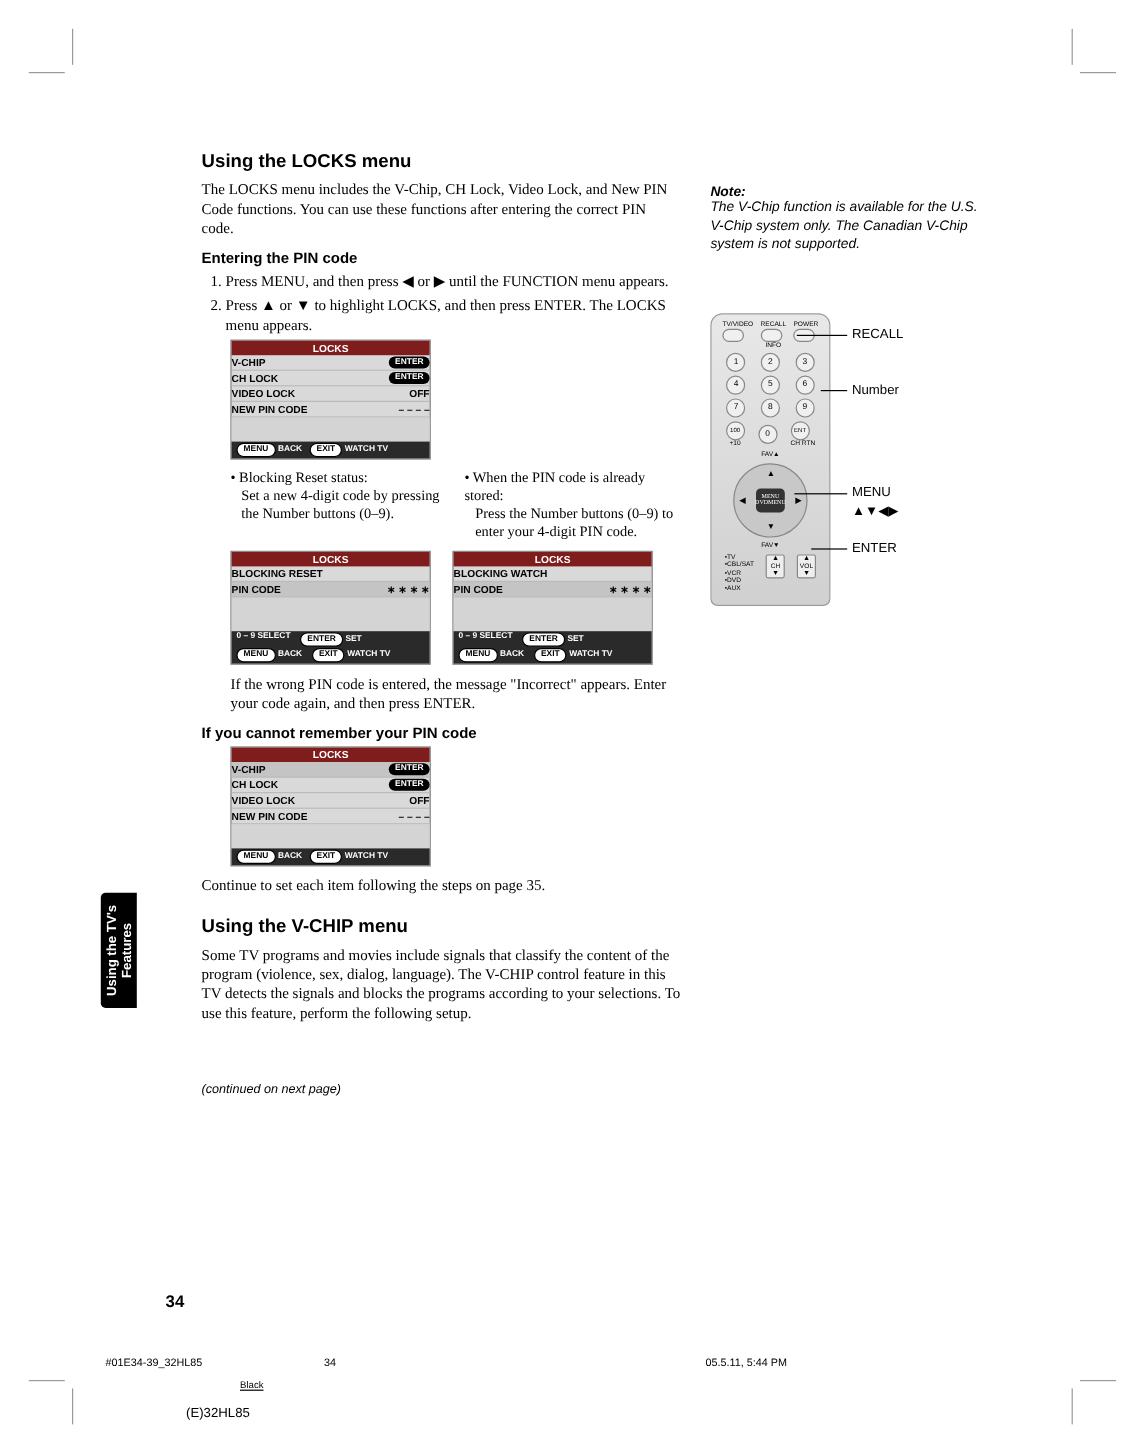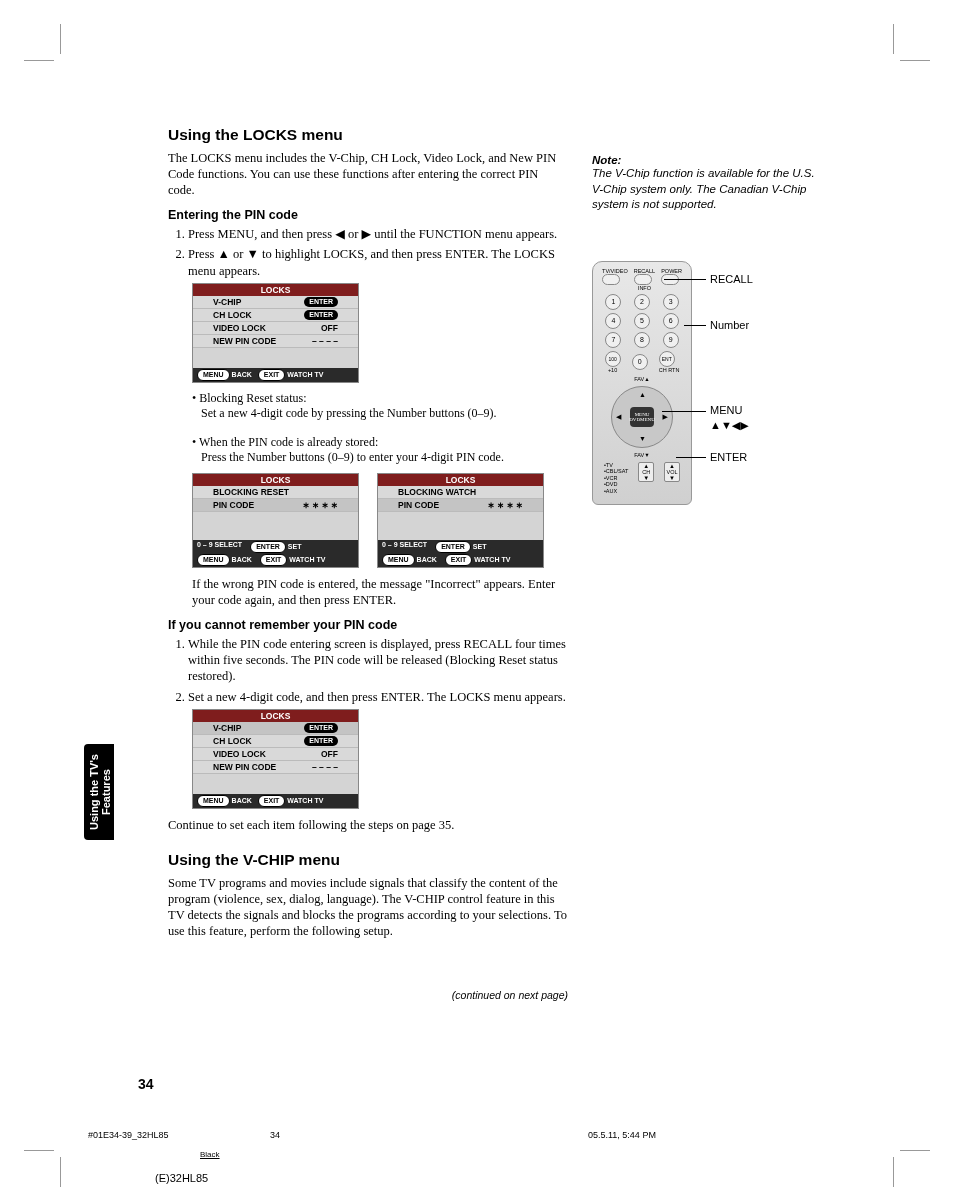--- a/index.html
+++ b/index.html
@@ -53,21 +53,20 @@
   ol.steps > li {
     font-size: 12.5px;
     line-height: 1.3;
     margin-bottom: 4px;
   }
   .two-bullet {
     display: flex;
     gap: 14px;
     margin: 4px 0 4px 24px;
     font-size: 12px;
-    flex-direction: column;
   }
   .two-bullet > div { flex: 1; }
   .two-bullet .bul::before { content: "• "; }
 
   .note-head {
     font-family: Arial, Helvetica, sans-serif;
     font-style: italic;
     font-weight: bold;
     font-size: 11.5px;
   }
@@ -91,21 +90,21 @@
   .osd-title {
     background: #7f1d1d;
     color: #fff;
     text-align: center;
     padding: 1px 0;
   }
   .osd-row {
     display: flex;
     justify-content: space-between;
     align-items: center;
-    padding: 1px 20px;
+    padding: 1px 0;
     border-bottom: 1px solid #bbb;
   }
   .osd-row.hl { background: #c4c4c4; }
   .pill {
     background: #000;
     color: #fff;
     border-radius: 6px;
     padding: 0 5px;
     font-size: 7px;
     line-height: 10px;
@@ -182,21 +181,21 @@
     transform: rotate(180deg);
     text-align: center;
     line-height: 1.1;
     border-radius: 0 4px 4px 0;
   }
 
   .cont-note {
     font-family: Arial, Helvetica, sans-serif;
     font-style: italic;
     font-size: 10.5px;
-    text-align: right;
+    text-align: left;
     margin-top: 50px;
   }
   .page-num {
     position: absolute;
     left: 138px;
     top: 1076px;
     font-family: Arial, Helvetica, sans-serif;
     font-weight: bold;
     font-size: 14px;
   }
@@ -350,24 +349,20 @@
                 <span><span class="pill outline">MENU</span> <span>BACK</span></span>
                 <span><span class="pill outline">EXIT</span> <span>WATCH TV</span></span>
               </div>
           </div>
         </div>
       </div>
 
       <p class="para" style="margin-left:24px;">If the wrong PIN code is entered, the message "Incorrect" appears. Enter your code again, and then press ENTER.</p>
 
       <h3 class="sub">If you cannot remember your PIN code</h3>
-      <ol class="steps">
-        <li>While the PIN code entering screen is displayed, press RECALL four times within five seconds. The PIN code will be released (Blocking Reset status restored).</li>
-        <li>Set a new 4-digit code, and then press ENTER. The LOCKS menu appears.</li>
-      </ol>
 
       <div class="osd">
         <div class="osd-title">LOCKS</div>
         <div class="osd-row hl">
             <span>V-CHIP</span>
             <span class="pill">ENTER</span>
           </div>
         <div class="osd-row">
             <span>CH LOCK</span>
             <span class="pill">ENTER</span>

